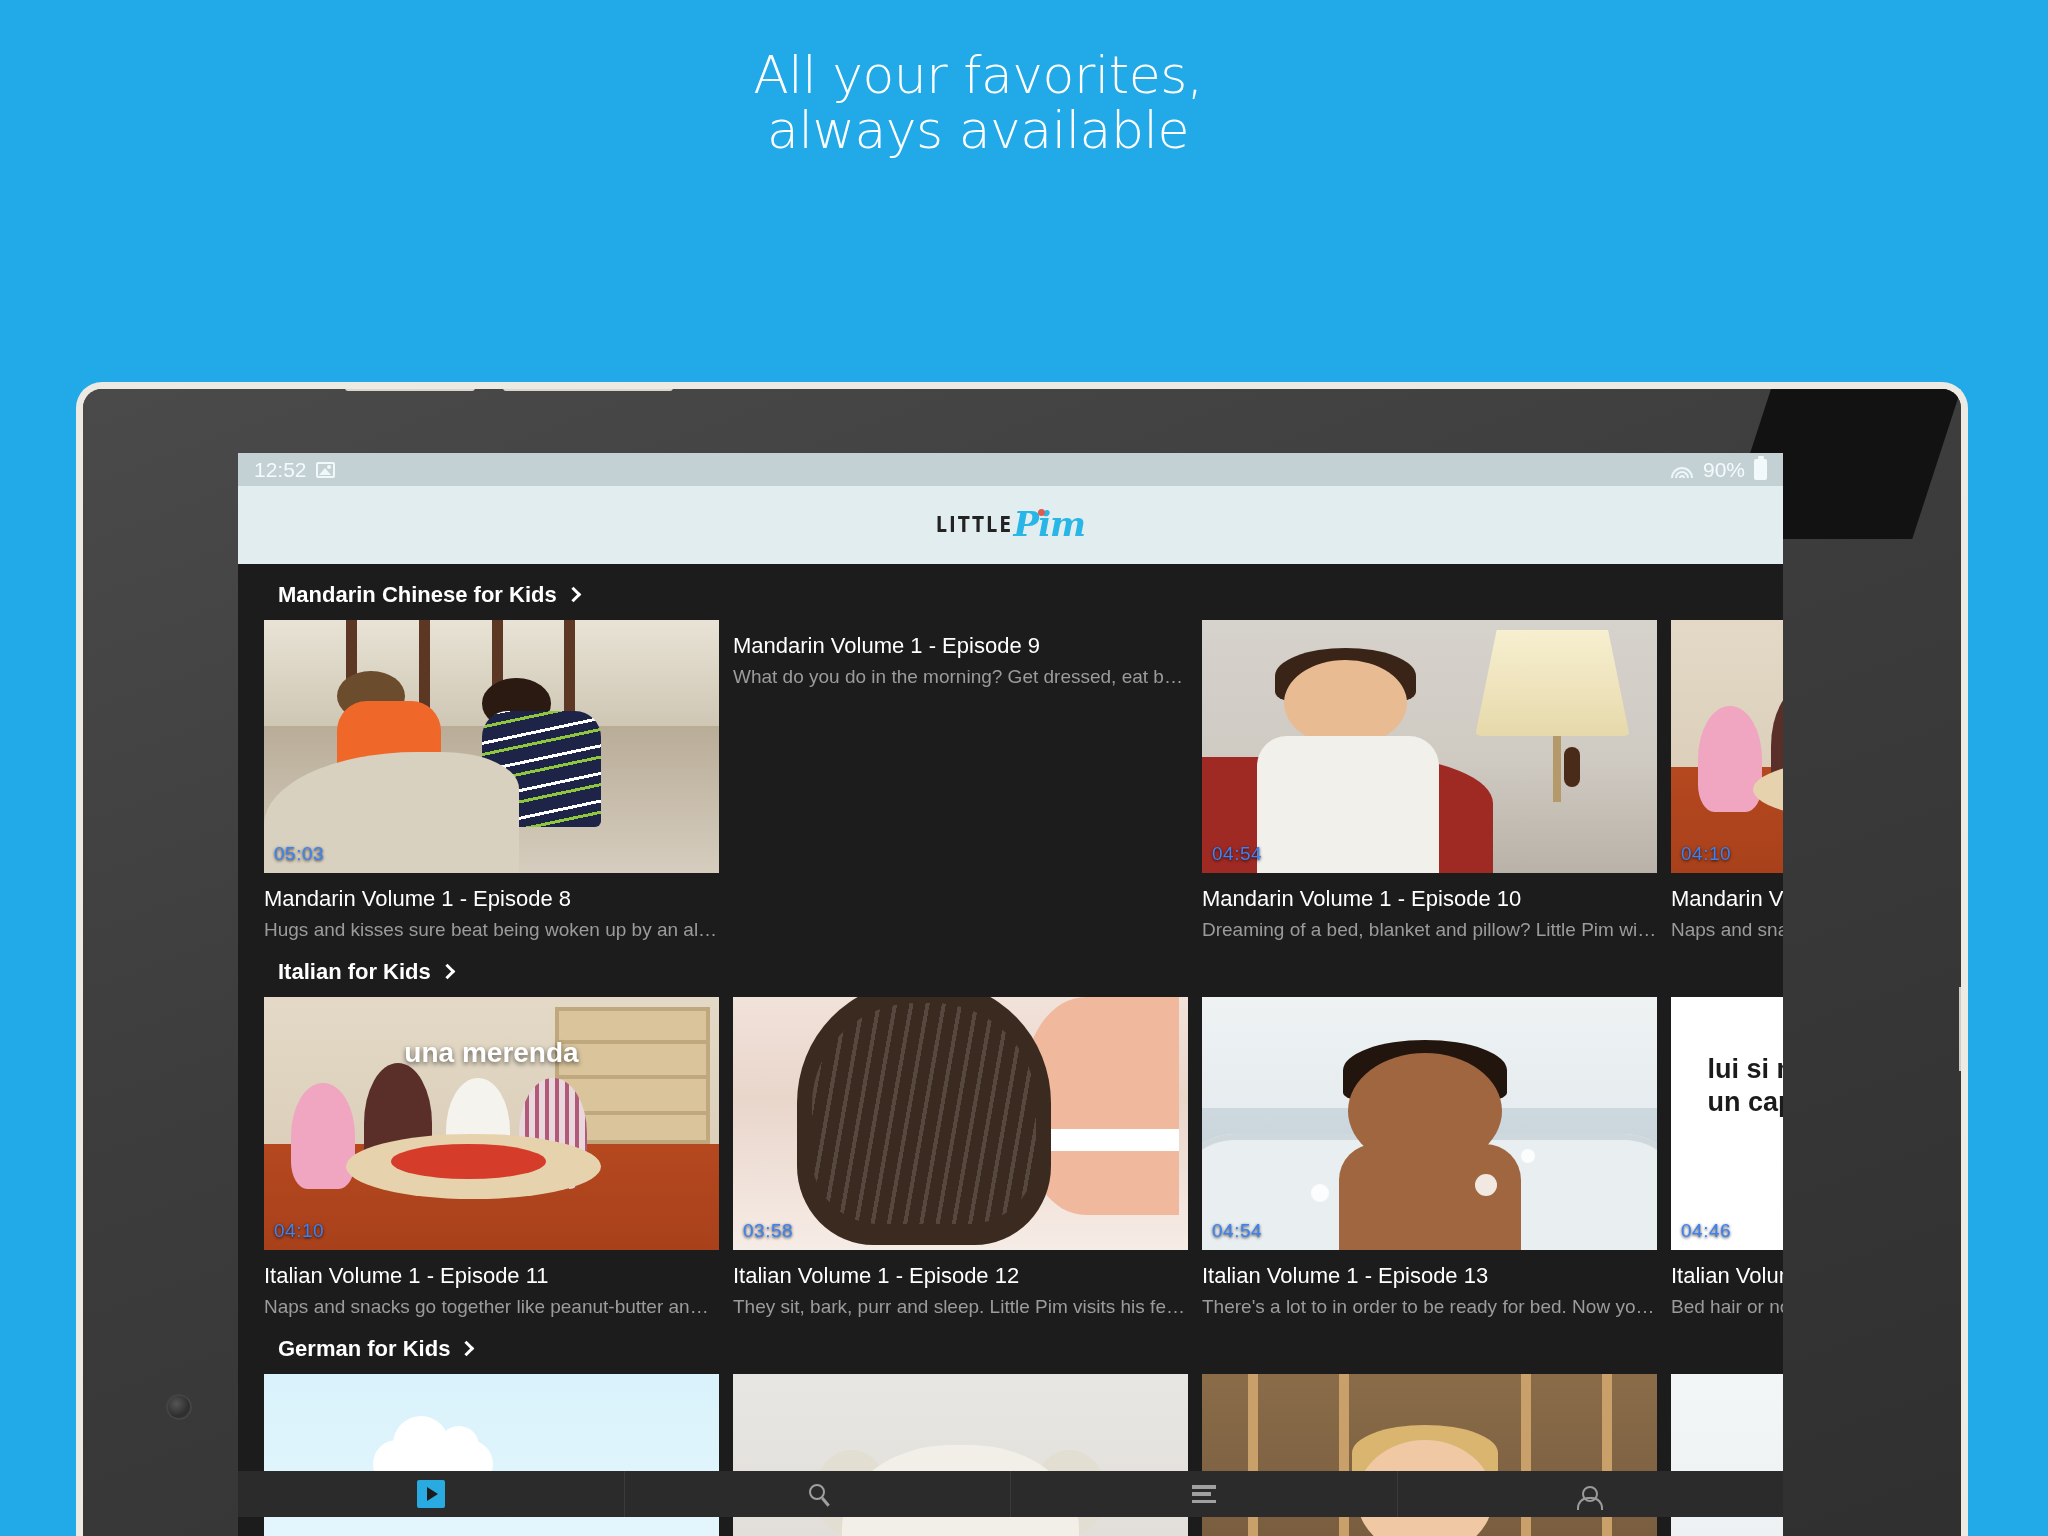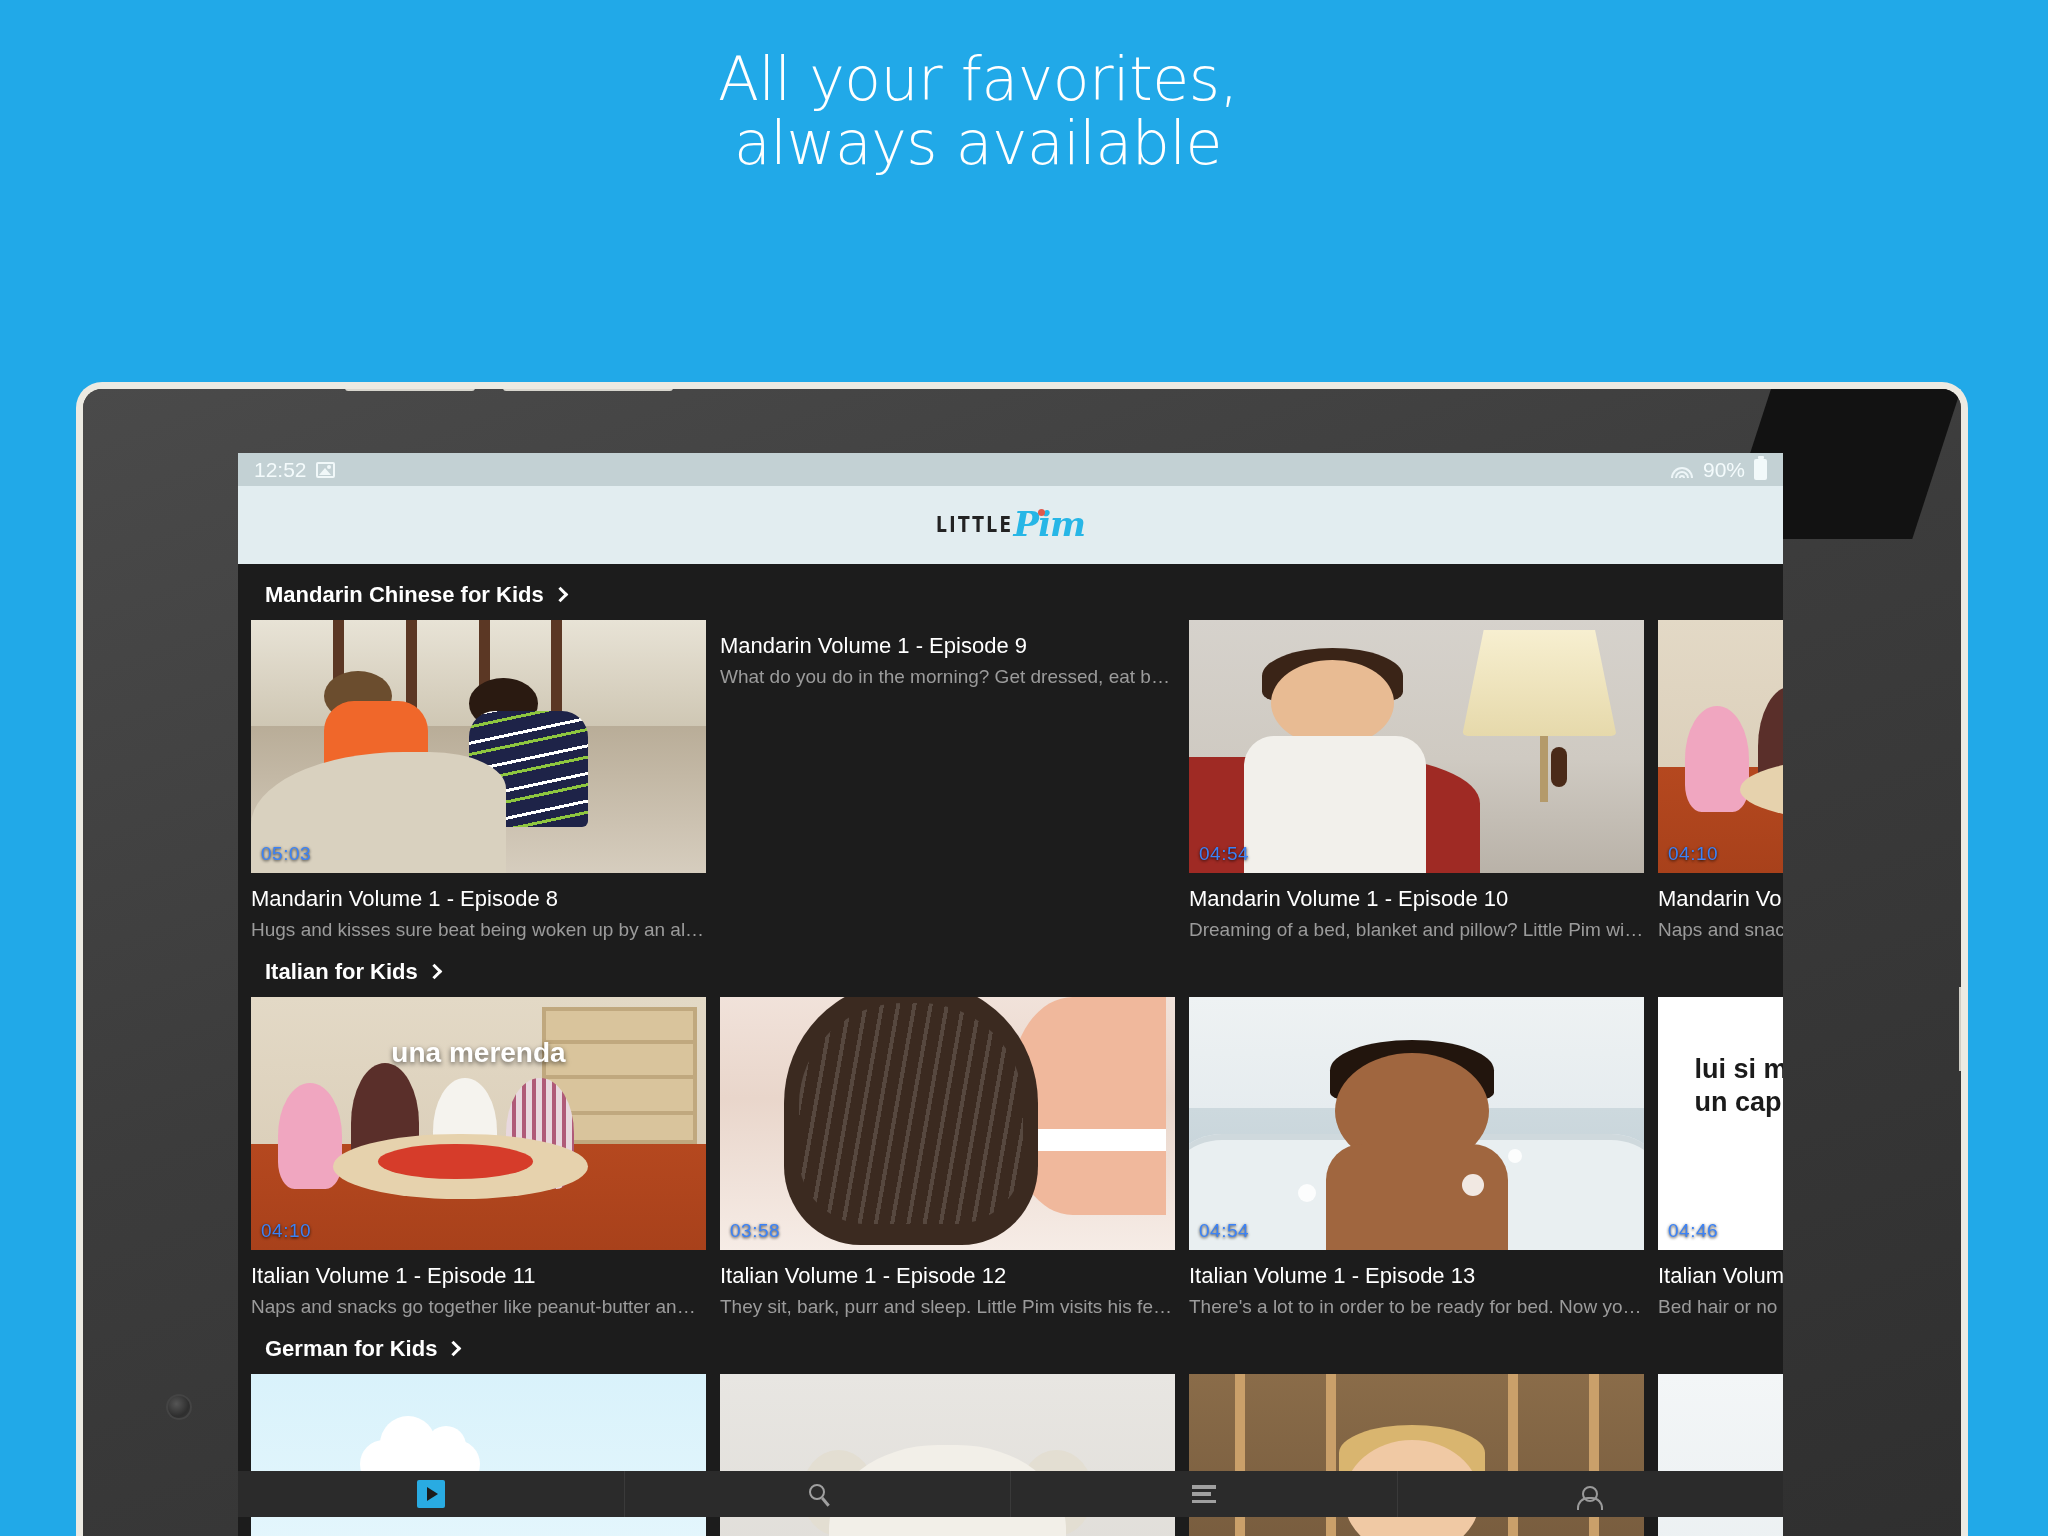--- a/index.html
+++ b/index.html
@@ -8,21 +8,21 @@
     font-family:"Liberation Sans", sans-serif;
     background:#21a9e8;
     position:relative;
   }
 
   
   #headline{
     position:absolute; left:0; top:48px; width:1956px;
     text-align:center; color:#ffffff;
     font-family:"DejaVu Sans", sans-serif;
-    font-weight:300; font-size:60px; line-height:1.06;
+    font-weight:300; font-size:52px; line-height:1.06;
     letter-spacing:-0.5px;
   }
   #headline .l2{ display:block; }
 
   
   #device{
     position:absolute; left:76px; top:382px;
     width:1892px; height:1190px;
     background:#3a3a3a;
     border-radius:26px 26px 0 0;
@@ -123,21 +123,21 @@
     font-style:italic; font-weight:700; font-size:34px;
     color:#27b6e6; line-height:0.8; position:relative;
     letter-spacing:-1px;
   }
   #logo-dot{
     position:absolute; left:24px; top:-2px;
     width:7px;height:7px;border-radius:50%;background:#e05a4e;
   }
 
   
-  #content{ background:#1c1c1c; height:953px; position:relative; }
+  #content{ background:#1c1c1c; height:953px; position:relative;padding-left:13px; }
   .section-title{
     display:flex; align-items:center; gap:11px;
     color:#ffffff; font-weight:700; font-size:22px;
     padding:18px 0 12px 27px;
   }
   .chev{
     display:inline-block; width:11px;height:11px;
     border-top:3px solid #ffffff; border-right:3px solid #ffffff;
     transform:rotate(45deg); margin-bottom:2px;
   }

